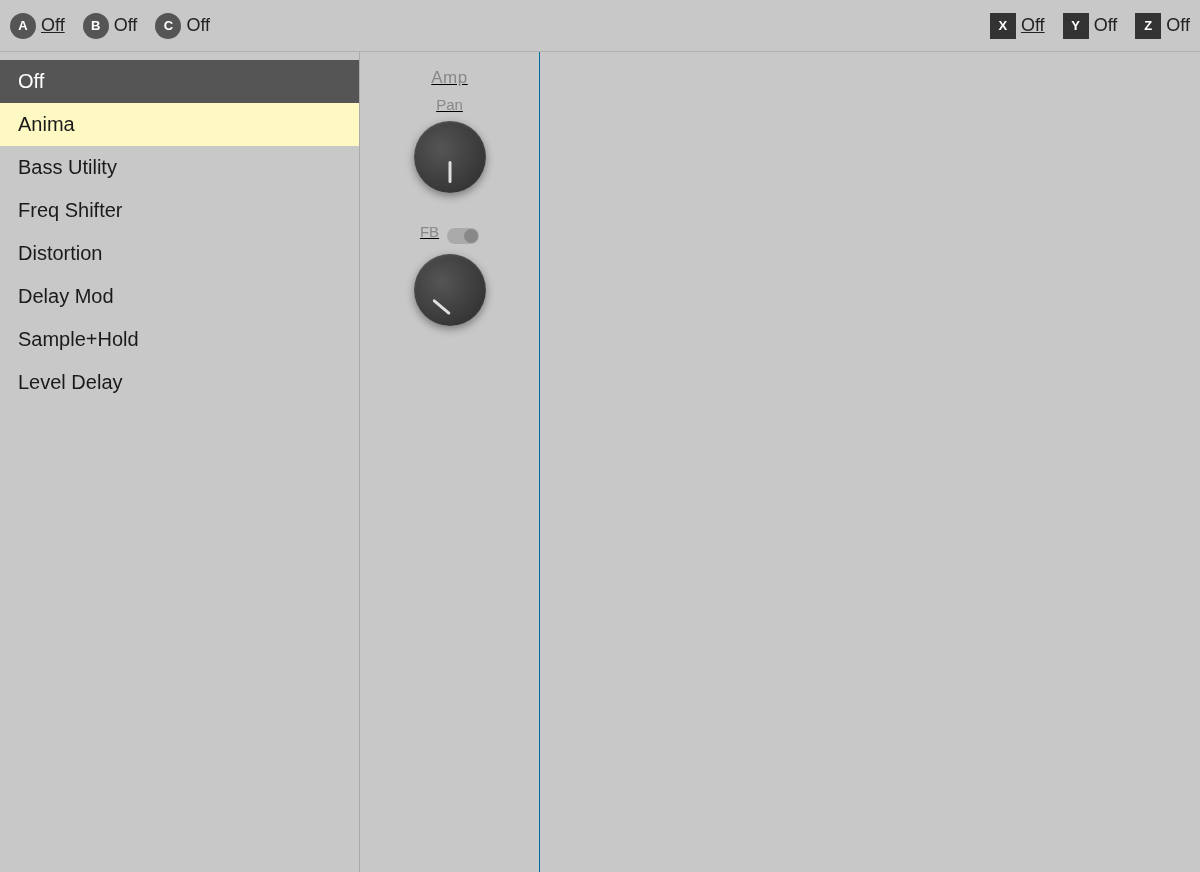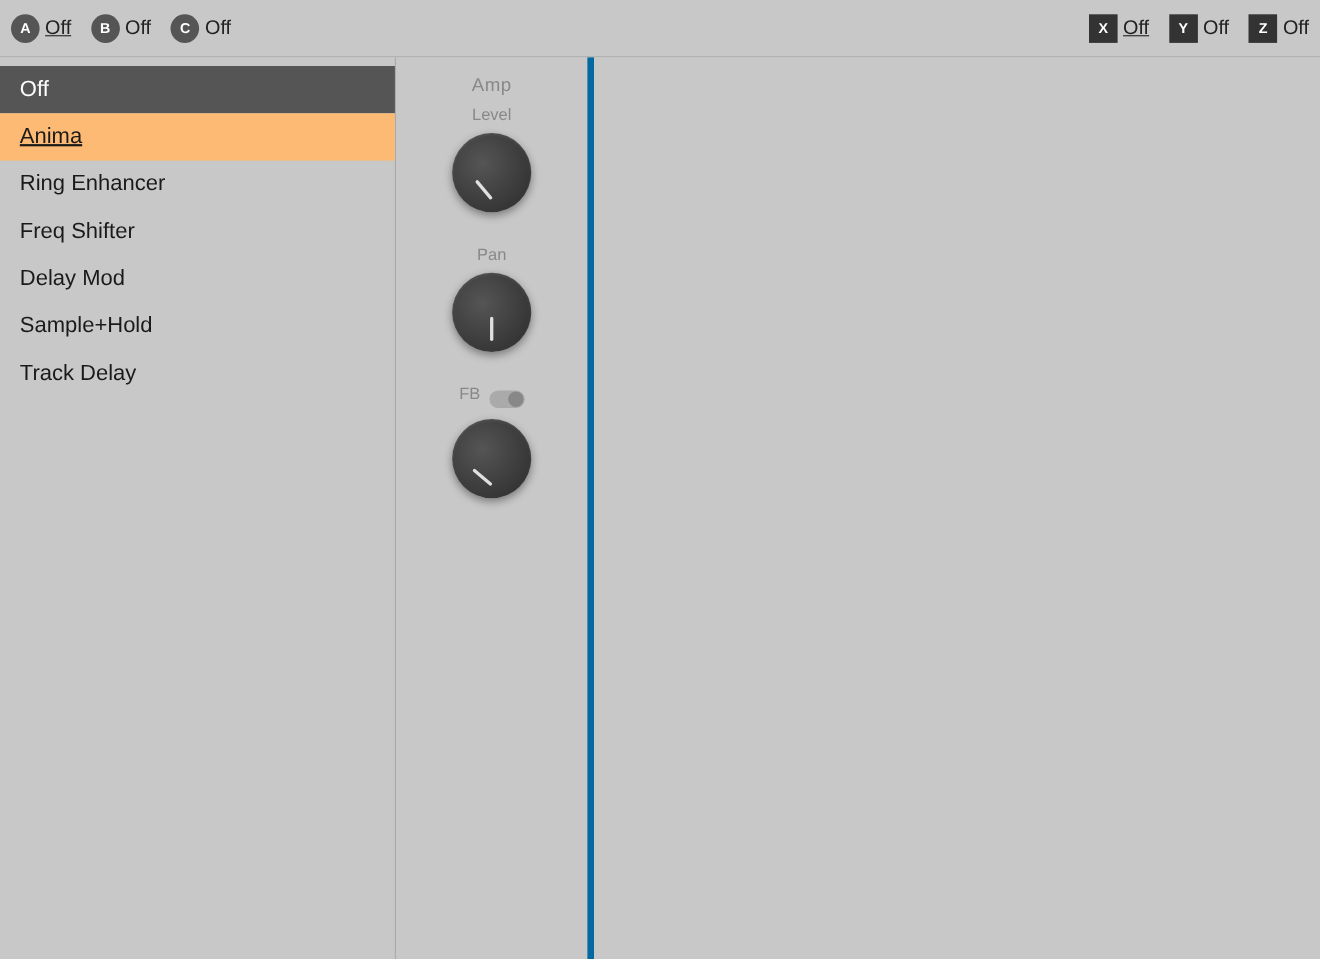--- a/index.html
+++ b/index.html
@@ -100,34 +100,34 @@
       cursor: pointer;
       color: #1a1a1a;
     }
 
     .list-item.selected {
       background: #555555;
       color: #ffffff;
     }
 
     .list-item.highlighted {
-      background: #fdba74;
-      text-decoration: underline;
+      background: #fef9c3;
     }
 
     
     .center-panel {
       width: 180px;
       background: #c8c8c8;
-      border-right: 6px solid #0369a1;
+      border-right: 1px solid #0369a1;
       display: flex;
       flex-direction: column;
       align-items: center;
       padding: 16px 0;
       flex-shrink: 0;
+      text-decoration: underline;
     }
 
     .panel-title {
       font-size: 17px;
       color: #888;
       margin-bottom: 8px;
       letter-spacing: 0.5px;
     }
 
     .knob-section {
@@ -261,43 +261,42 @@
 <div class="main-content">
 
   <div class="left-panel">
     <div class="list-item selected">
       <span>Off</span>
     </div>
     <div class="list-item highlighted">
       <span>Anima</span>
     </div>
     <div class="list-item">
-      <span>Ring Enhancer</span>
+      <span>Bass Utility</span>
     </div>
     <div class="list-item">
       <span>Freq Shifter</span>
     </div>
     <div class="list-item">
+      <span>Distortion</span>
+    </div>
+    <div class="list-item">
       <span>Delay Mod</span>
     </div>
     <div class="list-item">
       <span>Sample+Hold</span>
     </div>
     <div class="list-item">
-      <span>Track Delay</span>
+      <span>Level Delay</span>
     </div>
   </div>
 
   <div class="center-panel">
     <span class="panel-title">Amp</span>
 
-    <div class="knob-section">
-      <span class="knob-label">Level</span>
-      <div class="knob level"></div>
-    </div>
 
     <div class="knob-section">
       <span class="knob-label">Pan</span>
       <div class="knob pan"></div>
     </div>
 
     <div class="knob-section">
       <div class="fb-row">
         <span class="knob-label">FB</span>
         <div class="toggle-switch"></div>

